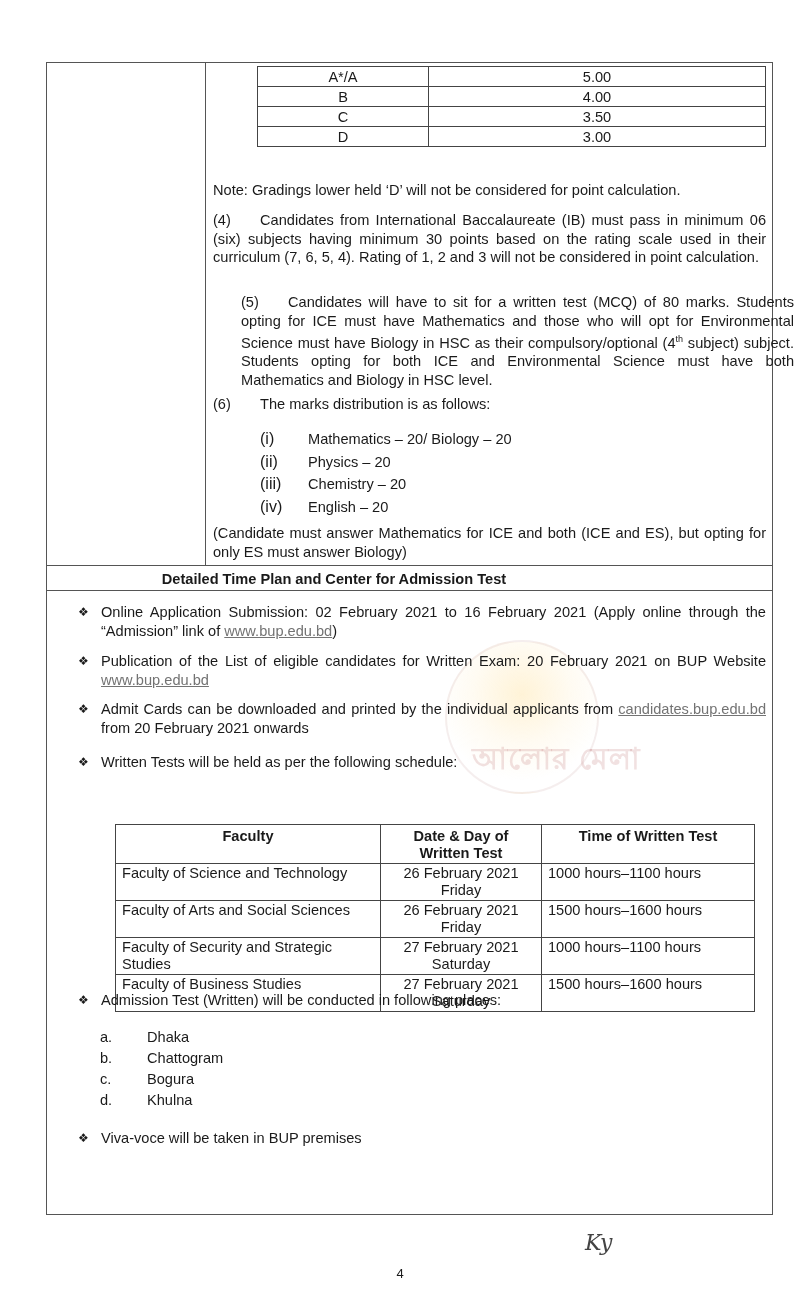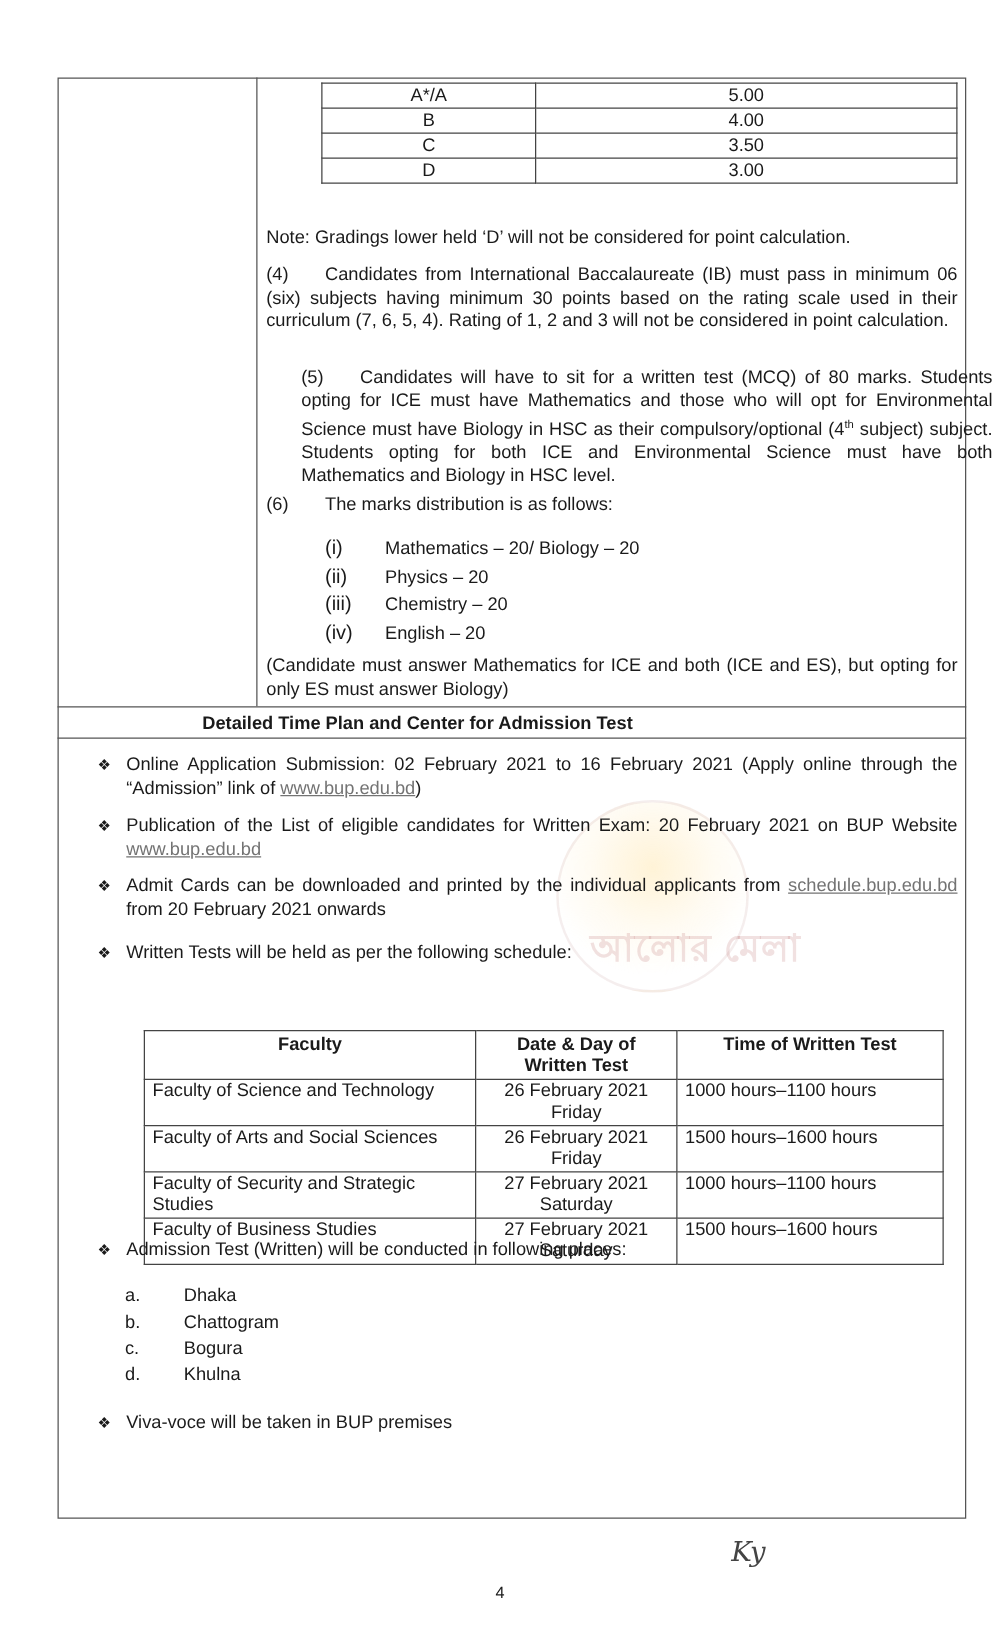--- a/index.html
+++ b/index.html
@@ -106,21 +106,21 @@
   <span class="t"><span>Online Application Submission: </span><b>02 February 2021</b><span> to </span><b>16 February 2021</b><span> (Apply online through the “Admission” link of </span><a class="lnk">www.bup.edu.bd</a><span>)</span></span>
 </div>
 
 <div class="bullet" style="top:652px;">
   <span class="b">❖</span>
   <span class="t"><span>Publication of the List of eligible candidates for Written Exam: </span><b>20 February 2021</b><span> on BUP Website </span><a class="lnk">www.bup.edu.bd</a></span>
 </div>
 
 <div class="bullet" style="top:700px;">
   <span class="b">❖</span>
-  <span class="t"><span>Admit Cards can be downloaded and printed by the individual applicants from </span><a class="lnk">schedule.bup.edu.bd</a><span> from </span><b>20 February 2021</b><span> onwards</span></span>
+  <span class="t"><span>Admit Cards can be downloaded and printed by the individual applicants from </span><a class="lnk">candidates.bup.edu.bd</a><span> from </span><b>20 February 2021</b><span> onwards</span></span>
 </div>
 
 <div class="bullet" style="top:753px;">
   <span class="b">❖</span>
   <span class="t">Written Tests will be held as per the following schedule:</span>
 </div>
 
 <table class="sched">
   <tbody>
       <tr>

